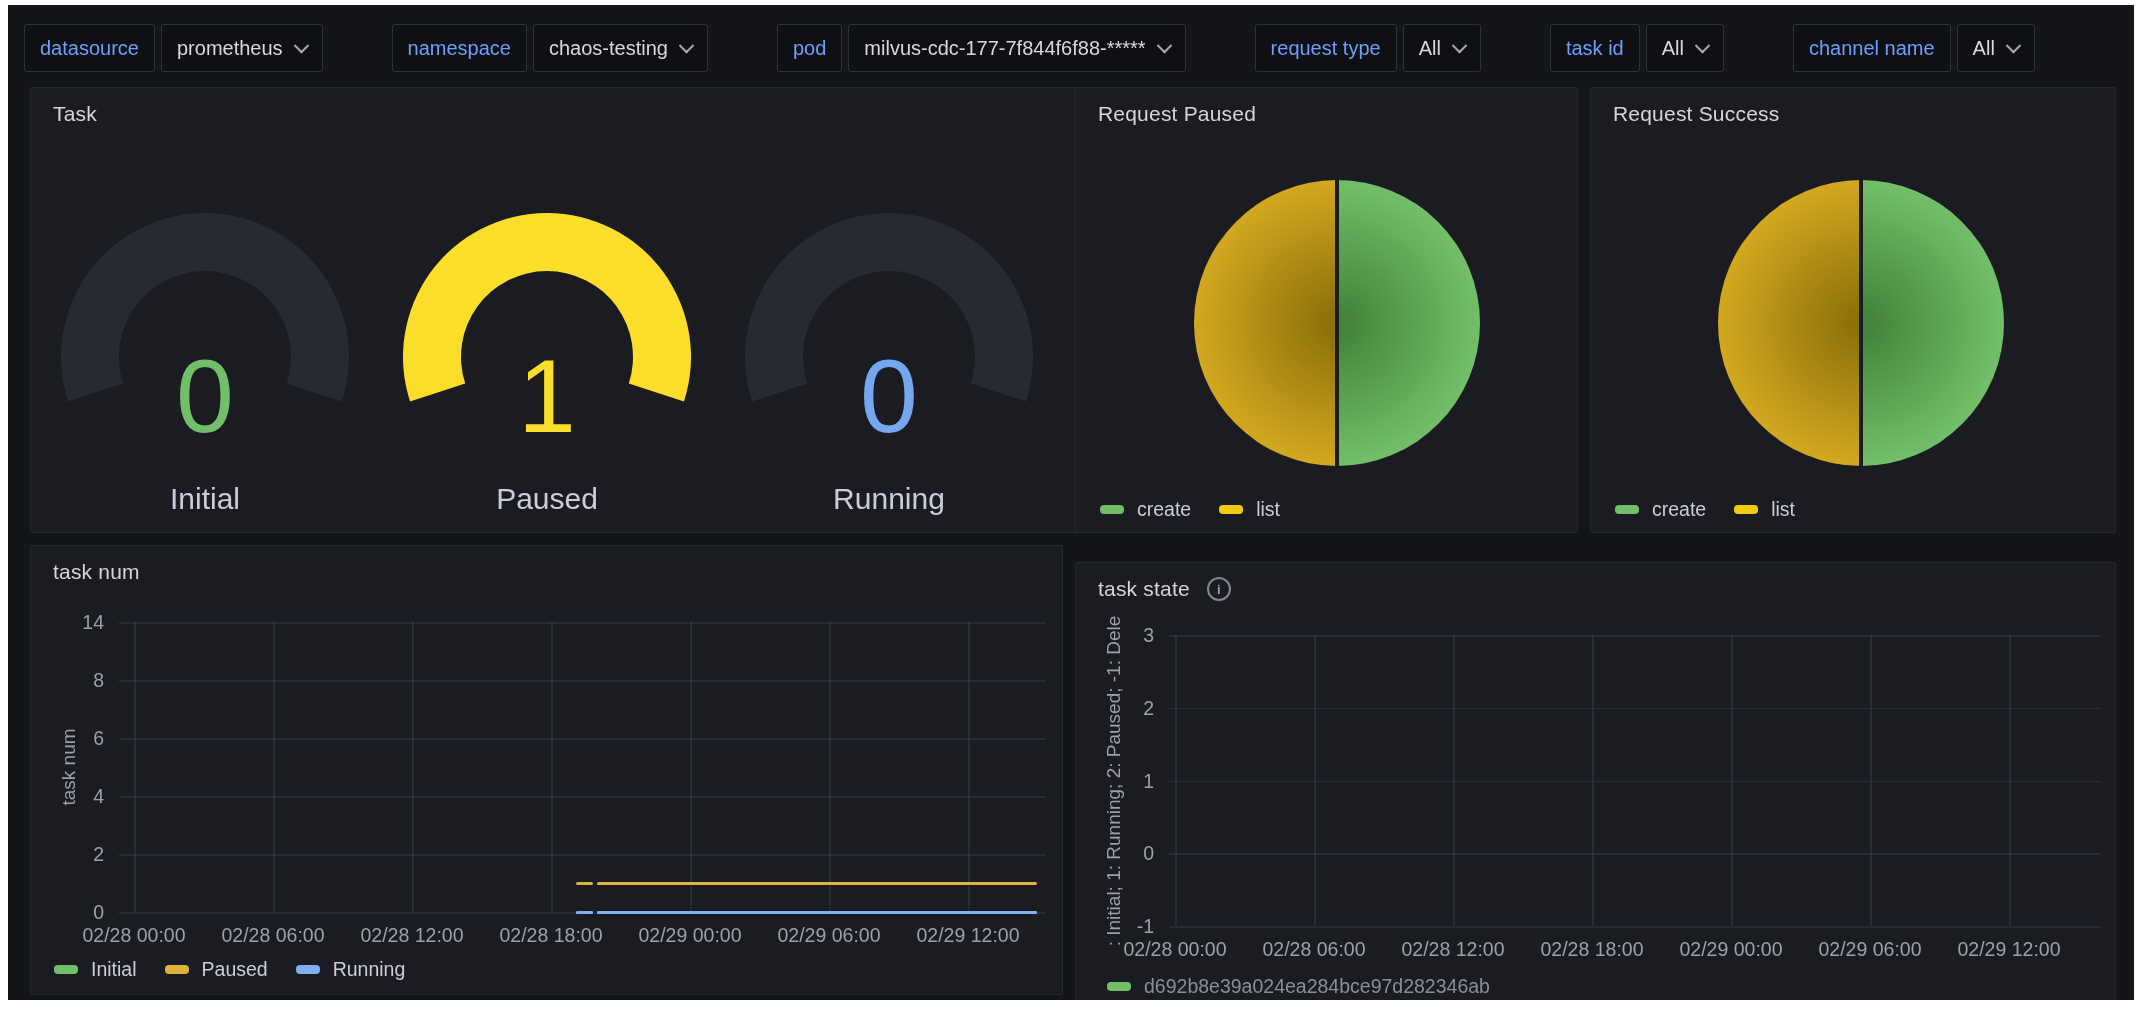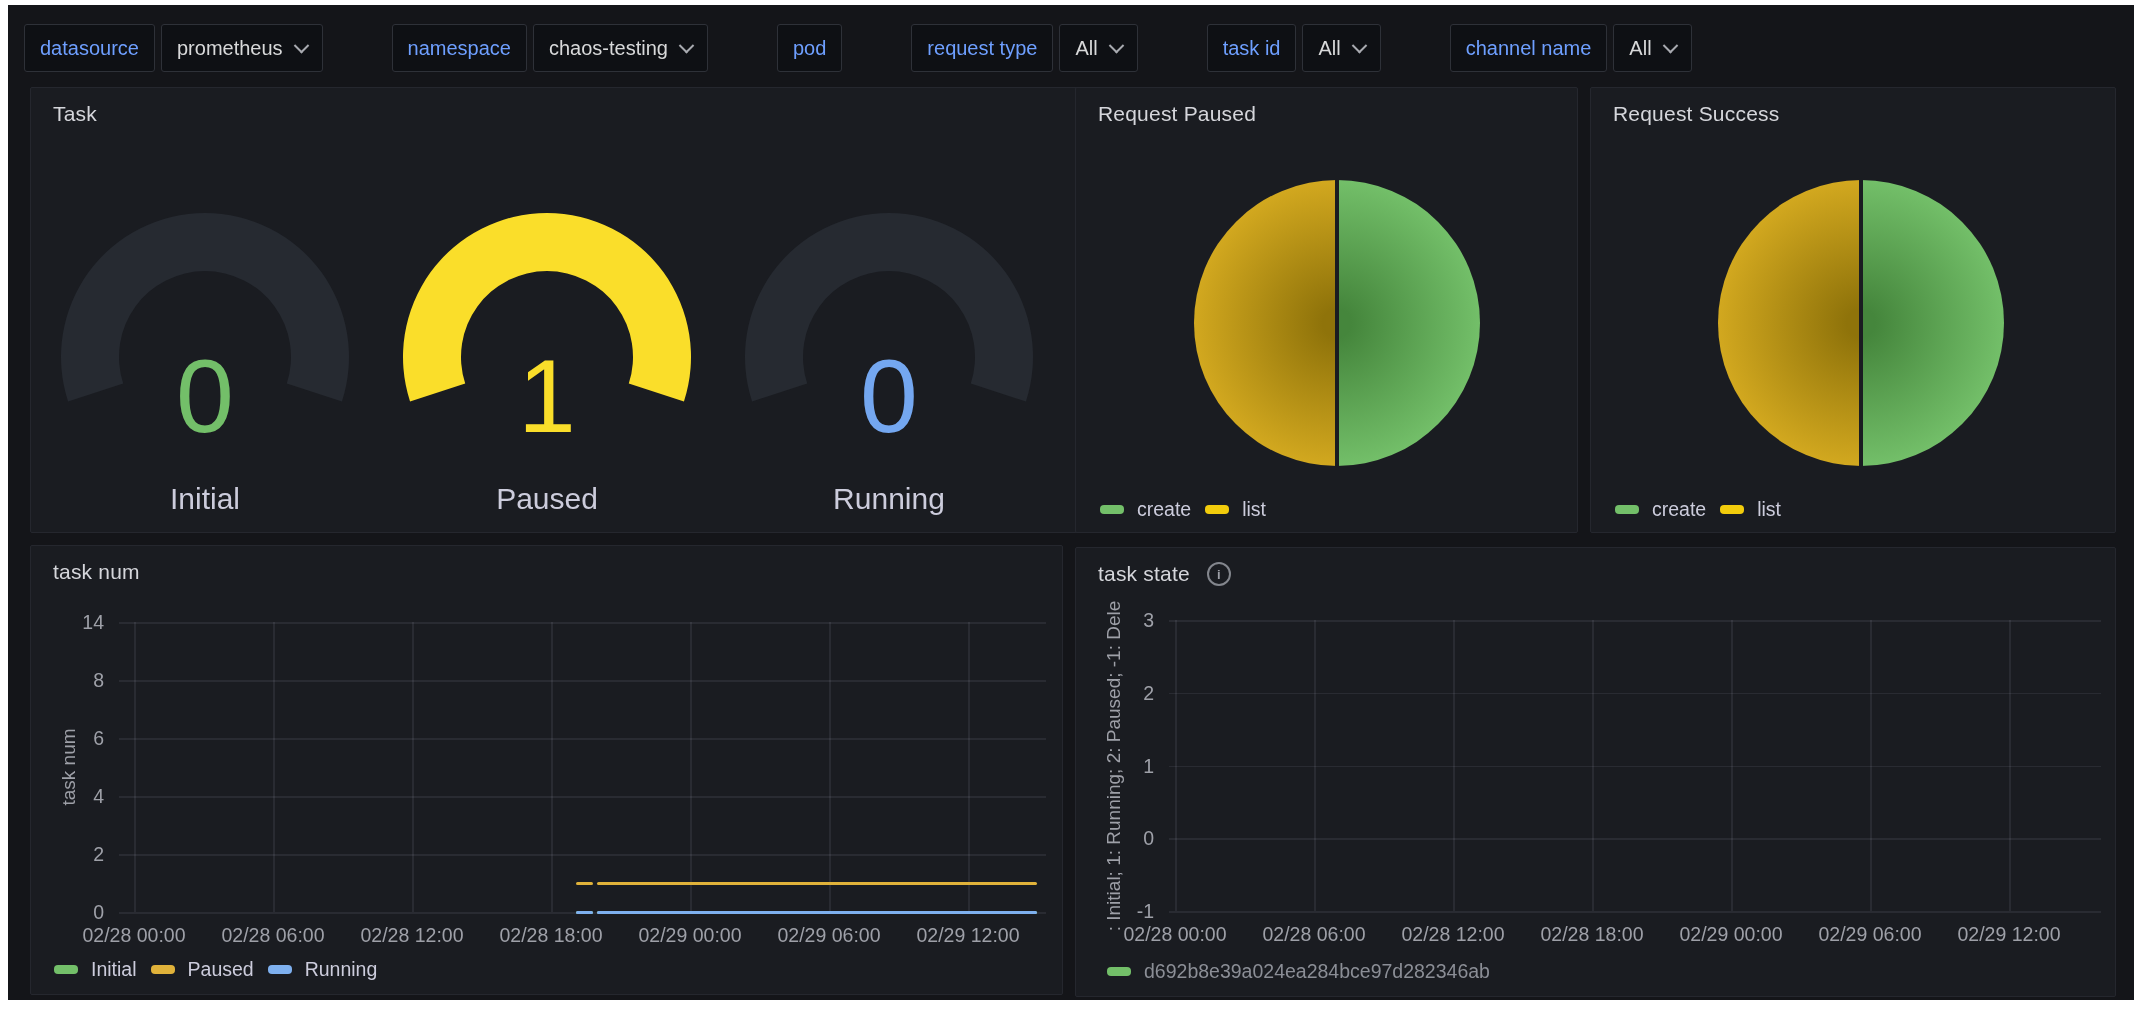--- a/index.html
+++ b/index.html
@@ -13,40 +13,40 @@
   .chip.vlabel{color:#6e9fff;font-weight:500;}
   .chip.vvalue{color:#d8d9da;gap:13px;}
   .chev{width:9px;height:9px;border-right:2px solid #a8aab0;border-bottom:2px solid #a8aab0;transform:rotate(45deg) translate(-2px,-2px);display:inline-block;}
 
   
   .panel{position:absolute;background:#1a1c21;border:1px solid #25272e;border-radius:2px;box-sizing:border-box;}
   #p-task{left:22px;top:82px;width:1057px;height:446px;}
   #p-rt{left:1067px;top:82px;width:503px;height:446px;}
   #p-rs{left:1582px;top:82px;width:526px;height:446px;}
   #p-tn{left:22px;top:540px;width:1033px;height:450px;}
-  #p-ts{left:1067px;top:542px;width:1041px;height:450px;}
+  #p-ts{left:1067px;top:557px;width:1041px;height:450px;}
   .panel h2{margin:0;position:absolute;left:22px;top:14px;font-size:21px;font-weight:500;color:#d5d6db;letter-spacing:.2px;display:flex;align-items:center;gap:17px;}
   .info{width:20px;height:20px;border:2px solid #83868d;border-radius:50%;color:#9ea0a8;font-size:13px;font-weight:600;display:flex;align-items:center;justify-content:center;}
 
   
   .gauges{position:absolute;left:0;top:0;right:0;bottom:0;}
   .gauge{position:absolute;width:300px;height:320px;top:119px;}
   .gauge:nth-child(1){left:24px;}
   .gauge:nth-child(2){left:366px;}
   .gauge:nth-child(3){left:708px;}
   .gauge .num{position:absolute;left:0;width:300px;top:137px;font-size:104px;line-height:104px;font-weight:500;text-align:center;}
   .gauge .glabel{position:absolute;left:0;width:300px;top:275px;font-size:30px;line-height:34px;color:#ccccdc;text-align:center;}
 
   
   .pie{position:absolute;}
   #p-rt .pie{left:118px;top:92px;}
   #p-rs .pie{left:127px;top:92px;}
 
   
-  .legend{position:absolute;display:flex;align-items:center;gap:14px;font-size:19.5px;color:#ccccdc;}
+  .legend{position:absolute;display:flex;align-items:center;gap:28px;font-size:19.5px;color:#ccccdc;}
   #p-rt .legend,#p-rs .legend{left:24px;top:410px;}
   #p-tn .legend{left:23px;top:412px;}
   #p-ts .legend{left:31px;top:412px;}
   .legend .item{display:flex;align-items:center;gap:13px;}
   .legend .dash{width:24px;height:9px;border-radius:4px;}
   .legend .muted{color:#8b8e96;}
 
   
   .plot{position:absolute;}
   #plot-tn{left:88px;top:76px;width:927px;height:290px;}
@@ -75,20 +75,24 @@
       </div>
       <div class="var-group">
         <div class="chip vlabel">namespace</div>
         <div class="chip vvalue">
           <span>chaos-testing</span>
           <span class="chev"></span>
         </div>
       </div>
       <div class="var-group">
         <div class="chip vlabel">pod</div>
+        <div class="chip vvalue">
+          <span>milvus-cdc-177-7f844f6f88-*****</span>
+          <span class="chev"></span>
+        </div>
       </div>
       <div class="var-group">
         <div class="chip vlabel">request type</div>
         <div class="chip vvalue">
           <span>All</span>
           <span class="chev"></span>
         </div>
       </div>
       <div class="var-group">
         <div class="chip vlabel">task id</div>

